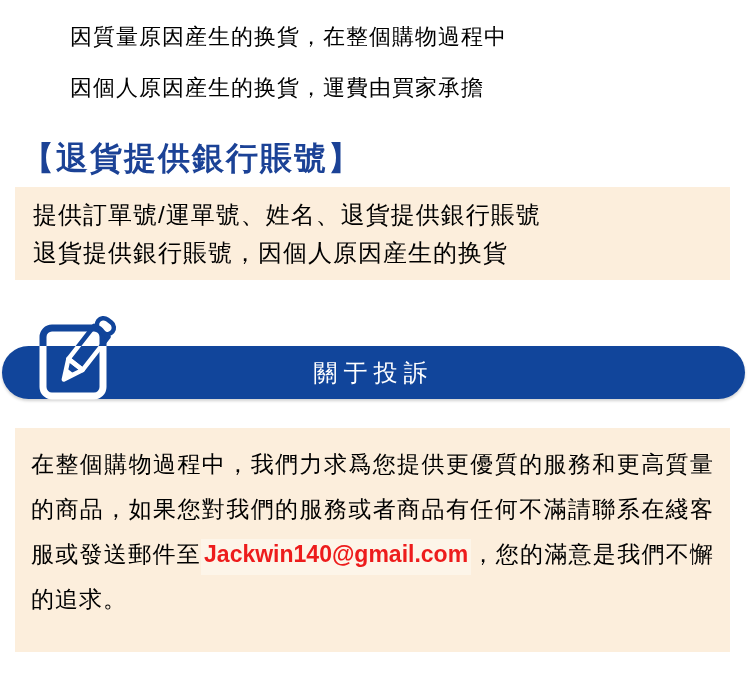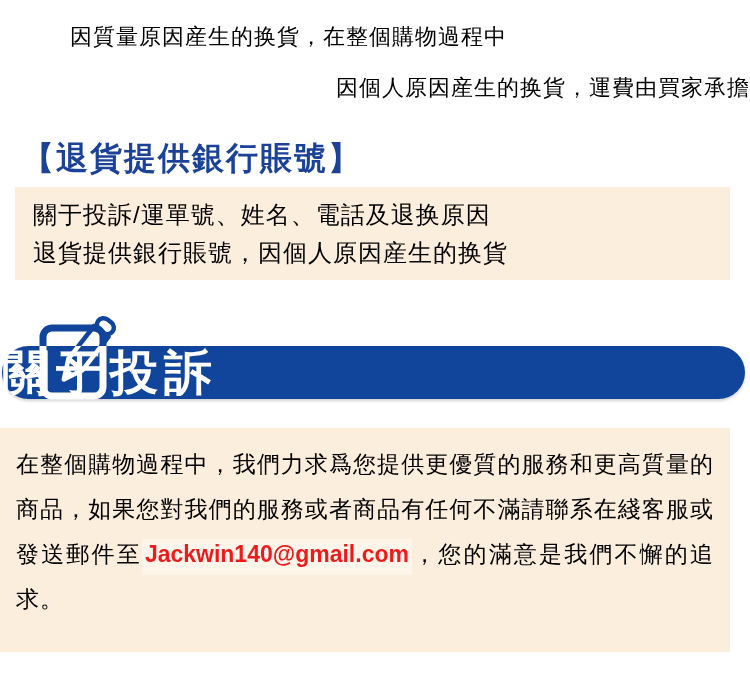--- a/index.html
+++ b/index.html
@@ -7,21 +7,21 @@
     width:750px;height:676px;
     background:#ffffff;
     overflow:hidden;
     font-family:"Liberation Sans", sans-serif;
     color:#000;
     position:relative;
   }
   
   .policy{padding:25px 0 0 70px;}
   .policy-line{font-size:22px;line-height:24px;font-weight:500;letter-spacing:1px;}
-  .policy-line + .policy-line{margin-top:27px;text-align:right;}
+  .policy-line + .policy-line{margin-top:27px;}
 
   
   .return-heading{
     margin:39px 0 0 22px;
     font-size:32px;line-height:38px;
     color:#1B4296;font-weight:700;letter-spacing:2px;
   }
 
   
   .note-box{
@@ -34,33 +34,33 @@
   
   .banner-row{position:relative;margin-top:66px;}
   .banner{
     position:relative;
     margin:0 5px 0 2px;
     height:53px;border-radius:27px;
     background:#11459B;
     box-shadow:0 2px 3px rgba(0,0,0,0.18);
   }
   .banner-title{
-    line-height:53px;
-    color:#FFFFFF;font-size:48px;font-weight:700;letter-spacing:6px;
+    text-align:center;line-height:53px;
+    color:#FFFFFF;font-size:24px;font-weight:400;letter-spacing:6px;
   }
   .icon-wrap{
     position:absolute;left:37px;top:-34px;width:82px;height:90px;
   }
   .icon-layer{position:absolute;left:0;top:0;width:82px;height:90px;}
   .icon-layer.blue{color:#11459B;clip-path:inset(0 0 56px 0);}
   .icon-layer.white{color:#FFFFFF;clip-path:inset(34px 0 0 0);}
 
   
   .complaint-box{
-    margin:29px 20px 0 0;
+    margin:29px 20px 0 15px;
     background:#FCEEDC;
     padding:14px 16px 30px 16px;
   }
   .complaint-text{
     margin:0;
     font-size:23px;line-height:45px;font-weight:500;
     text-align:justify;letter-spacing:1px;
   }
   .email{
     color:#ED1C1C;font-weight:700;letter-spacing:0;
@@ -73,21 +73,21 @@
 <body>
 
 <div class="policy">
   <div class="policy-line">因質量原因産生的换貨，在整個購物過程中</div>
   <div class="policy-line">因個人原因産生的换貨，運費由買家承擔</div>
 </div>
 
 <div class="return-heading">【退貨提供銀行賬號】</div>
 
 <div class="note-box">
-  <div class="note-line">關于投訴/運單號、姓名、電話及退换原因</div>
+  <div class="note-line">提供訂單號/運單號、姓名、退貨提供銀行賬號</div>
   <div class="note-line">退貨提供銀行賬號，因個人原因産生的换貨</div>
 </div>
 
 <div class="banner-row">
   <div class="banner">
     <div class="banner-title">關于投訴</div>
   </div>
   <div class="icon-wrap">
     <div class="icon-layer blue">
       <svg viewBox="0 0 82 90" width="82" height="90" aria-hidden="true">

